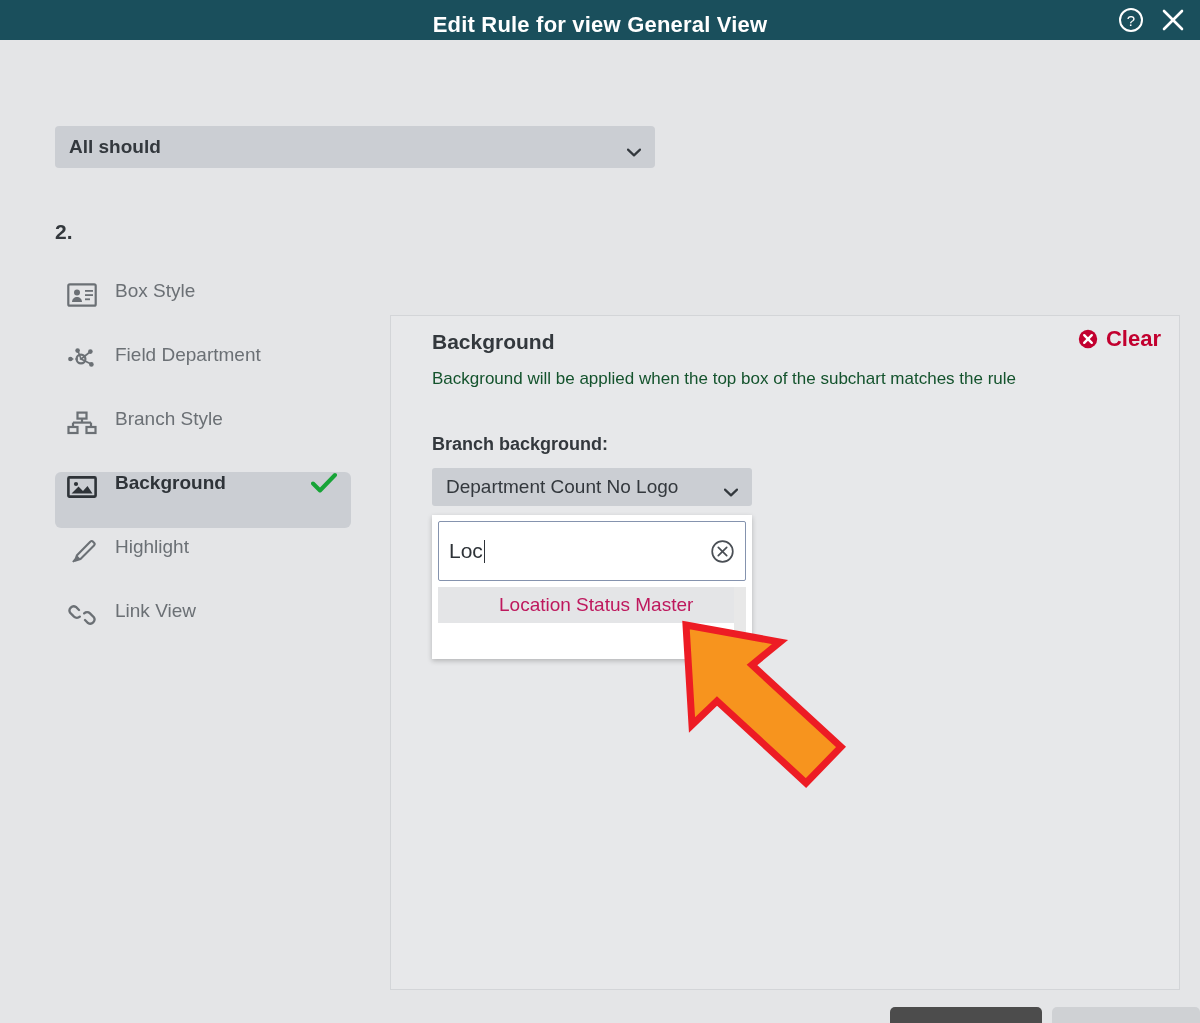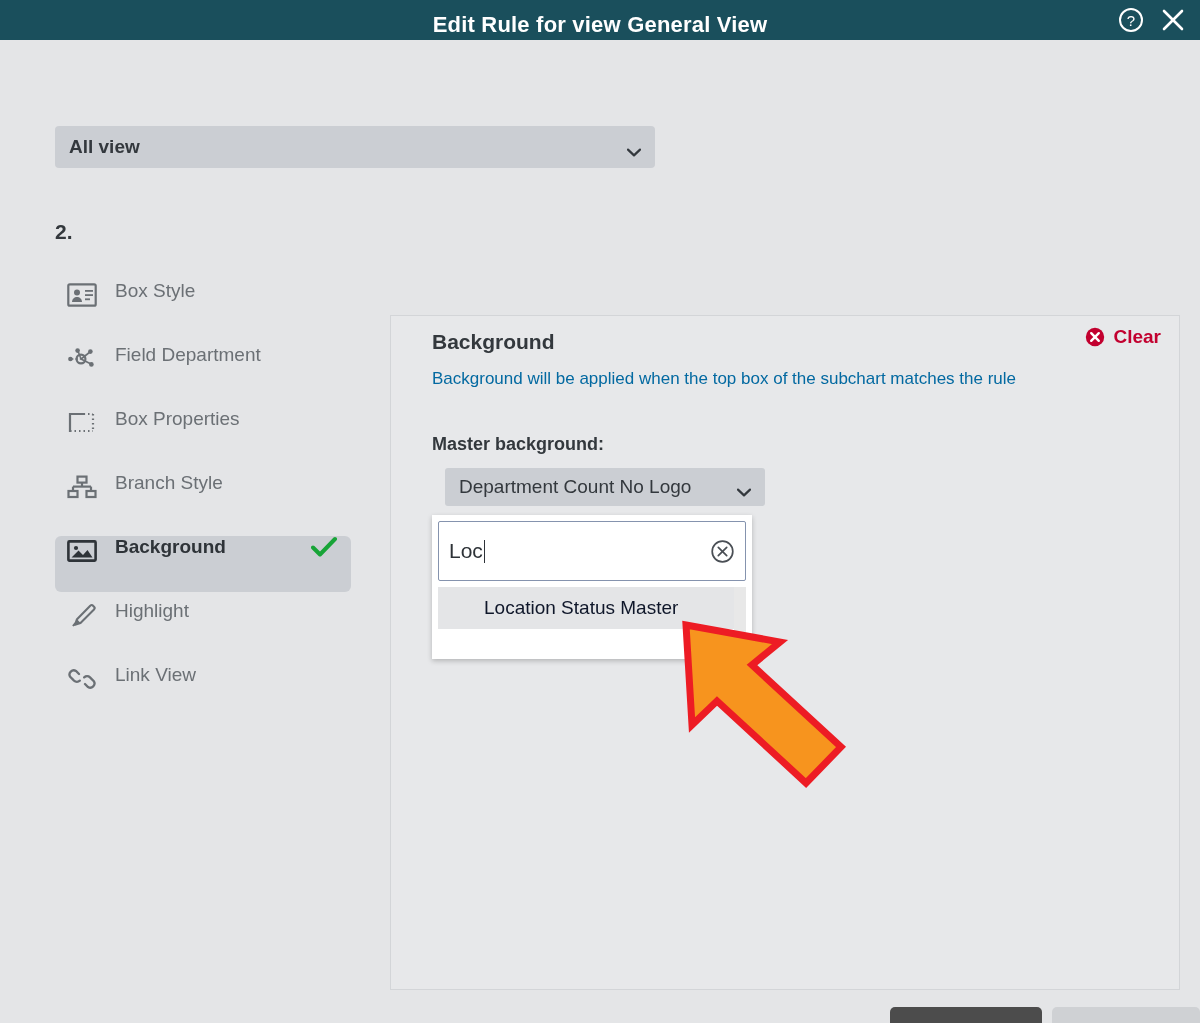--- a/index.html
+++ b/index.html
@@ -152,34 +152,34 @@
     position: absolute;
     left: 41px; top: 14px;
     font-size: 21px;
     font-weight: bold;
     color: #33383d;
   }
   .panel-desc {
     position: absolute;
     left: 41px; top: 53px;
     font-size: 17px;
-    color: #0369a1;
+    color: #14532d;
   }
   .clear-btn {
     position: absolute;
     right: 18px; top: 10px;
     display: flex;
     align-items: center;
     gap: 8px;
     cursor: pointer;
   }
   .clear-circle { width: 20px; height: 20px; flex: none; }
   .clear-label {
     color: #c2002f;
-    font-size: 19px;
+    font-size: 22px;
     font-weight: bold;
   }
 
   .apply-label {
     position: absolute;
     left: 41px; top: 118px;
     font-size: 18px;
     font-weight: bold;
     color: #33383d;
   }
@@ -189,21 +189,20 @@
     left: 41px; top: 152px;
     width: 320px;
     height: 38px;
     background: #cbced3;
     border-radius: 3px;
     display: flex;
     align-items: center;
     padding: 0 14px;
     box-sizing: border-box;
     cursor: pointer;
-    margin-left: 13px;
   }
   .bg-select .sel-text {
     font-size: 19px;
     color: #33383d;
     flex: 1;
   }
 
   
   .dropdown {
     position: absolute;
@@ -240,28 +239,28 @@
     margin-left: 1px;
   }
   .dd-clear-icon { width: 25px; height: 25px; flex: none; cursor: pointer; }
 
   .dd-list {
     margin-top: 6px;
     position: relative;
     height: 62px;
   }
   .dd-option {
-    height: 42px;
+    height: 36px;
     background: #e4e5e7;
     display: flex;
     align-items: center;
-    padding-left: 46px;
+    padding-left: 61px;
     box-sizing: border-box;
     font-size: 19px;
-    color: #0f172a;
+    color: #be185d;
     cursor: pointer;
     width: 296px;
   }
   .dd-scrollbar {
     position: absolute;
     right: 0; top: 0;
     width: 12px;
     height: 46px;
     background: #efefef;
     cursor: pointer;
@@ -329,21 +328,21 @@
         <line x1="22" y1="4" x2="4" y2="22" stroke="#ffffff" stroke-width="2.6" stroke-linecap="round"></line>
       </svg>
     </span>
   </div>
 </div>
 
 <div class="dialog-body">
 
 
   <div class="select-allboxes">
-    <span class="sel-text">All view</span>
+    <span class="sel-text">All should</span>
     <span class="chev">
       <svg width="14" height="9" viewBox="0 0 14 9">
         <path d="M1 1.6 L7 7.4 L13 1.6" fill="none" stroke="#33383d" stroke-width="2.2" stroke-linecap="round" stroke-linejoin="round"></path>
       </svg>
     </span>
   </div>
 
   <div class="step2-title">2.</div>
 
   <div class="sidebar">
@@ -372,31 +371,20 @@
           <circle cx="14" cy="12" r="4.4" fill="none" stroke="currentColor" stroke-width="2.2"></circle>
           <circle cx="3.4" cy="12" r="2.3" fill="currentColor"></circle>
           <circle cx="23.4" cy="4.6" r="2.3" fill="currentColor"></circle>
           <circle cx="24.4" cy="17.4" r="2.3" fill="currentColor"></circle>
           <circle cx="10.6" cy="3.6" r="2.3" fill="currentColor"></circle>
         </svg>
       </span>
       <span class="lbl">Field Department</span>
     </div>
 
-    <div class="side-item">
-      <span class="ic">
-        <svg width="28" height="24" viewBox="0 0 28 24">
-          <path d="M2 20 L2 3 L16 3" fill="none" stroke="currentColor" stroke-width="2.2" stroke-linecap="square"></path>
-          <line x1="20" y1="3" x2="25" y2="3" stroke="currentColor" stroke-width="2.2" stroke-dasharray="1.5 3"></line>
-          <line x1="25" y1="3" x2="25" y2="20" stroke="currentColor" stroke-width="2.2" stroke-dasharray="1.5 3"></line>
-          <line x1="2" y1="20" x2="25" y2="20" stroke="currentColor" stroke-width="2.2" stroke-dasharray="1.5 3"></line>
-        </svg>
-      </span>
-      <span class="lbl">Box Properties</span>
-    </div>
 
     <div class="side-item">
       <span class="ic">
         <svg width="30" height="24" viewBox="0 0 30 24">
           <rect x="10.5" y="1.6" width="9" height="6" fill="none" stroke="currentColor" stroke-width="2.2"></rect>
           <rect x="1.5" y="16" width="9" height="6" fill="none" stroke="currentColor" stroke-width="2.2"></rect>
           <rect x="19.5" y="16" width="9" height="6" fill="none" stroke="currentColor" stroke-width="2.2"></rect>
           <line x1="15" y1="7.6" x2="15" y2="11.6" stroke="currentColor" stroke-width="2.2"></line>
           <line x1="6" y1="11.6" x2="24" y2="11.6" stroke="currentColor" stroke-width="2.2"></line>
           <line x1="6" y1="11.6" x2="6" y2="16" stroke="currentColor" stroke-width="2.2"></line>
@@ -455,21 +443,21 @@
           <circle cx="10" cy="10" r="9.2" fill="#c2002f"></circle>
           <line x1="6.2" y1="6.2" x2="13.8" y2="13.8" stroke="#ffffff" stroke-width="2.4" stroke-linecap="round"></line>
           <line x1="13.8" y1="6.2" x2="6.2" y2="13.8" stroke="#ffffff" stroke-width="2.4" stroke-linecap="round"></line>
         </svg>
       </span>
       <span class="clear-label">Clear</span>
     </div>
 
     <div class="panel-desc">Background will be applied when the top box of the subchart matches the rule</div>
 
-    <div class="apply-label">Master background:</div>
+    <div class="apply-label">Branch background:</div>
 
     <div class="bg-select">
       <span class="sel-text">Department Count No Logo</span>
       <span class="chev">
         <svg width="14" height="9" viewBox="0 0 14 9">
           <path d="M1 1.6 L7 7.4 L13 1.6" fill="none" stroke="#33383d" stroke-width="2.2" stroke-linecap="round" stroke-linejoin="round"></path>
         </svg>
       </span>
     </div>
 

